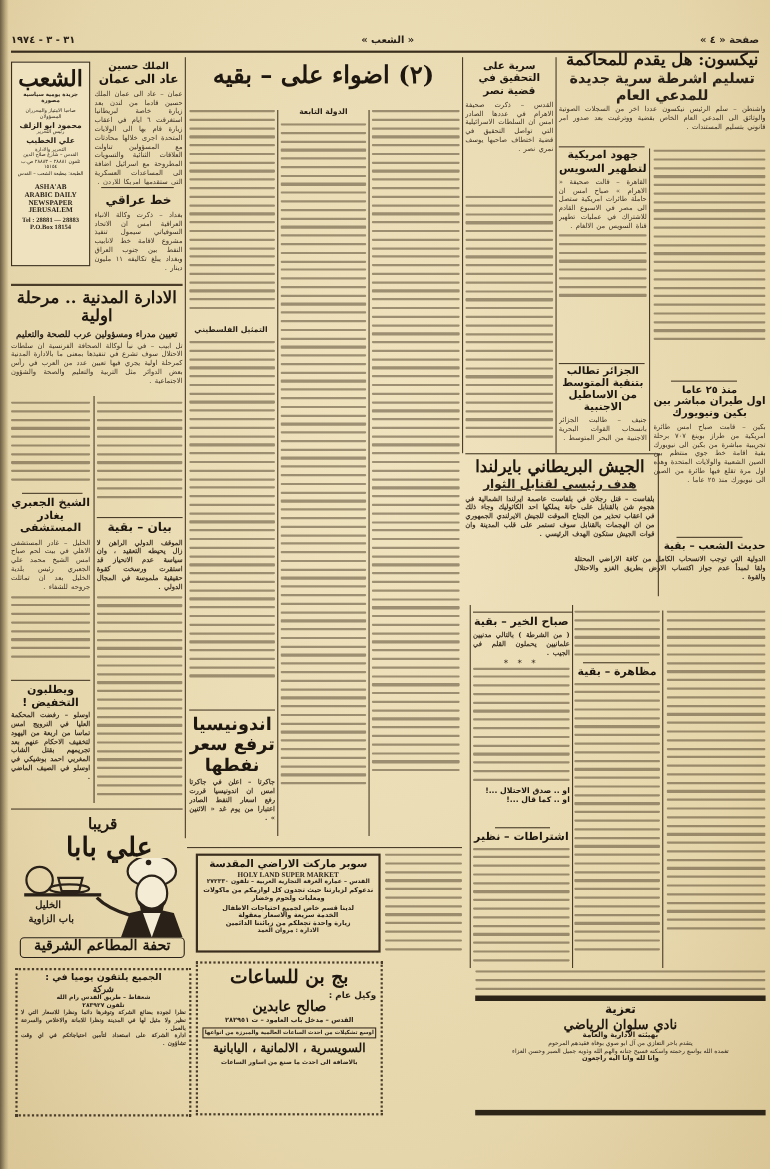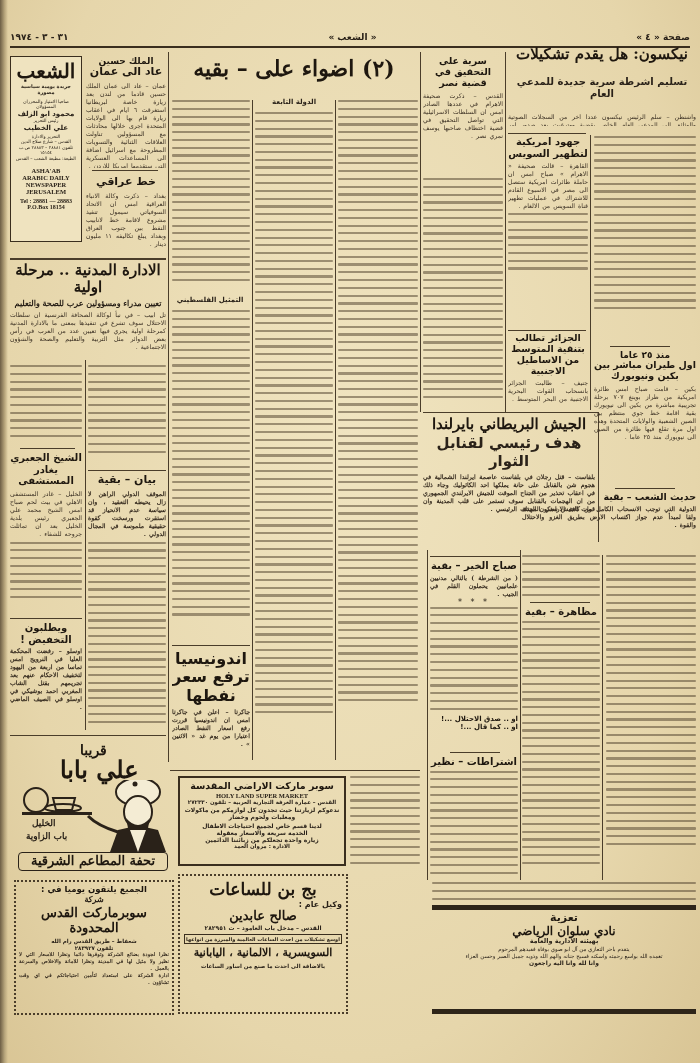--- a/index.html
+++ b/index.html
@@ -207,21 +207,20 @@
       <path d="M70 36 q10 10 30 16" fill="none" stroke="#2a2219" stroke-width="3"></path>
     </svg>
     <div class="sub" style="position:absolute; left:22px; top:78px; font-size:9px; font-family:'DejaVu Serif',serif;">الخليل</div>
     <div class="sub" style="position:absolute; left:16px; top:91px; font-size:9px; font-family:'DejaVu Serif',serif;">باب الزاوية</div>
     <div class="hl" style="position:absolute; left:8px; top:112px; width:150px; font-size:13px; font-family:'DejaVu Serif',serif; border:1px solid #2a2219; border-radius:4px; padding:1px;">تحفة المطاعم الشرقية</div>
   </div>
 
   <div class="box dotted" style="left:14px; top:880px; width:160px; height:135px; padding:3px;">
     <div class="hl" style="font-size:8.5px;">الجميع يلتقون يوميا في :</div>
     <div class="sub" style="font-size:8px; font-family:'DejaVu Serif',serif;">شركة</div>
-    <div class="hl" style="font-size:13px; font-family:'DejaVu Serif',serif; margin:2px 0;">سوبرماركت القدس المحدودة</div>
     <div class="sub" style="font-size:5.5px;">شعفاط – طريق القدس رام الله</div>
     <div class="sub" style="font-size:5.5px;">تلفون ٢٨٣٩٢٧</div>
     <div class="body" style="font-size:5.2px; line-height:7px; font-weight:bold;">نظرا لجودة بضائع الشركة وتوفرها دائما ونظرا للاسعار التي لا نظير ولا مثيل لها في المدينة ونظرا للامانة والاخلاص والسرعة بالعمل .</div>
     <div class="body" style="font-size:5.2px; line-height:7px; font-weight:bold;">ادارة الشركة على استعداد لتأمين احتياجاتكم في اي وقت تشاؤون .</div>
   </div>
 
   <div class="box" style="left:170px; top:56px; width:248px; height:40px;">
     <div class="hl" style="font-size:22px; font-family:'DejaVu Serif',serif;">(٢) اضواء على – بقيه</div>
   </div>
   <div class="box" style="left:255px; top:98px; width:78px; height:12px;">
@@ -545,22 +544,22 @@
         <span></span>
         <span></span>
         <span></span>
         <span></span>
         <span></span>
         <span></span>
       </div>
   </div>
 
   <div class="box" style="left:508px; top:46px; width:188px; height:80px;">
-    <div class="hl" style="font-size:15px; font-family:'DejaVu Serif',serif;">نيكسون: هل يقدم تشكيلات</div>
-    <div class="sub" style="font-size:10px; margin:13px 0;">تسليم اشرطة سرية جديدة للمدعي العام</div>
+    <div class="hl" style="font-size:15px; font-family:'DejaVu Serif',serif;">نيكسون: هل يقدم للمحاكمة</div>
+    <div class="sub" style="font-size:13px; margin:1px 0;">تسليم اشرطة سرية جديدة للمدعي العام</div>
     <div class="body">واشنطن – سلم الرئيس نيكسون عددا اخر من السجلات الصوتية والوثائق الى المدعي العام الخاص بقضية ووترغيت بعد صدور امر قانوني بتسليم المستندات .</div>
   </div>
 
   <div class="hrule" style="left:508px; top:133px; width:78px;"></div>
   <div class="box" style="left:508px; top:136px; width:80px; height:150px;">
     <div class="hl" style="font-size:10px; margin-bottom:3px;">جهود امريكية لتطهير السويس</div>
     <div class="body">القاهرة – قالت صحيفة « الاهرام » صباح امس ان حاملة طائرات امريكية ستصل الى مصر في الاسبوع القادم للاشتراك في عمليات تطهير قناة السويس من الالغام .</div>
     <div class="txt-lines" style="margin-top:3px;">
         <span></span>
         <span></span>
@@ -616,21 +615,21 @@
 
   <div class="hrule" style="left:615px; top:488px; width:60px;"></div>
   <div class="box" style="left:522px; top:492px; width:174px; height:60px;">
     <div class="hl" style="font-size:9.5px; text-align:right; margin-bottom:2px;">حديث الشعب – بقية</div>
     <div class="body" style="font-weight:bold;">الدولية التي توجب الانسحاب الكامل من كافة الاراضي المحتلة ولقا لمبدأ عدم جواز اكتساب الارض بطريق الغزو والاحتلال والقوة .</div>
   </div>
 
   <div class="hrule" style="left:423px; top:412px; width:175px;"></div>
   <div class="box" style="left:423px; top:416px; width:172px; height:130px;">
     <div class="hl" style="font-size:15px; font-family:'DejaVu Serif',serif;">الجيش البريطاني بايرلندا</div>
-    <div class="sub" style="font-size:15px; margin:1px 0 3px;">هدف رئيسي لقنابل الثوار</div>
+    <div class="sub" style="font-size:11px; margin:1px 0 3px;text-decoration:underline;">هدف رئيسي لقنابل الثوار</div>
     <div class="body" style="font-weight:bold;">بلفاست – قتل رجلان في بلفاست عاصمة ايرلندا الشمالية في هجوم شن بالقنابل على حانة يملكها احد الكاثوليك وجاء ذلك في اعقاب تحذير من الجناح الموقت للجيش الايرلندي الجمهوري من ان الهجمات بالقنابل سوف تستمر على قلب المدينة وان قوات الجيش ستكون الهدف الرئيسي .</div>
   </div>
 
   <div class="hrule" style="left:430px; top:556px; width:90px;"></div>
   <div class="box" style="left:430px; top:560px; width:88px; height:190px;">
     <div class="hl" style="font-size:10px; margin-bottom:2px;">صباح الخير – بقية</div>
     <div class="body" style="font-weight:bold;">( من الشرطة ) بالتالي مدنيين علمانيين يحملون القلم في الجيب .</div>
     <div class="stars">* * *</div>
     <div class="txt-lines">
         <span></span>

